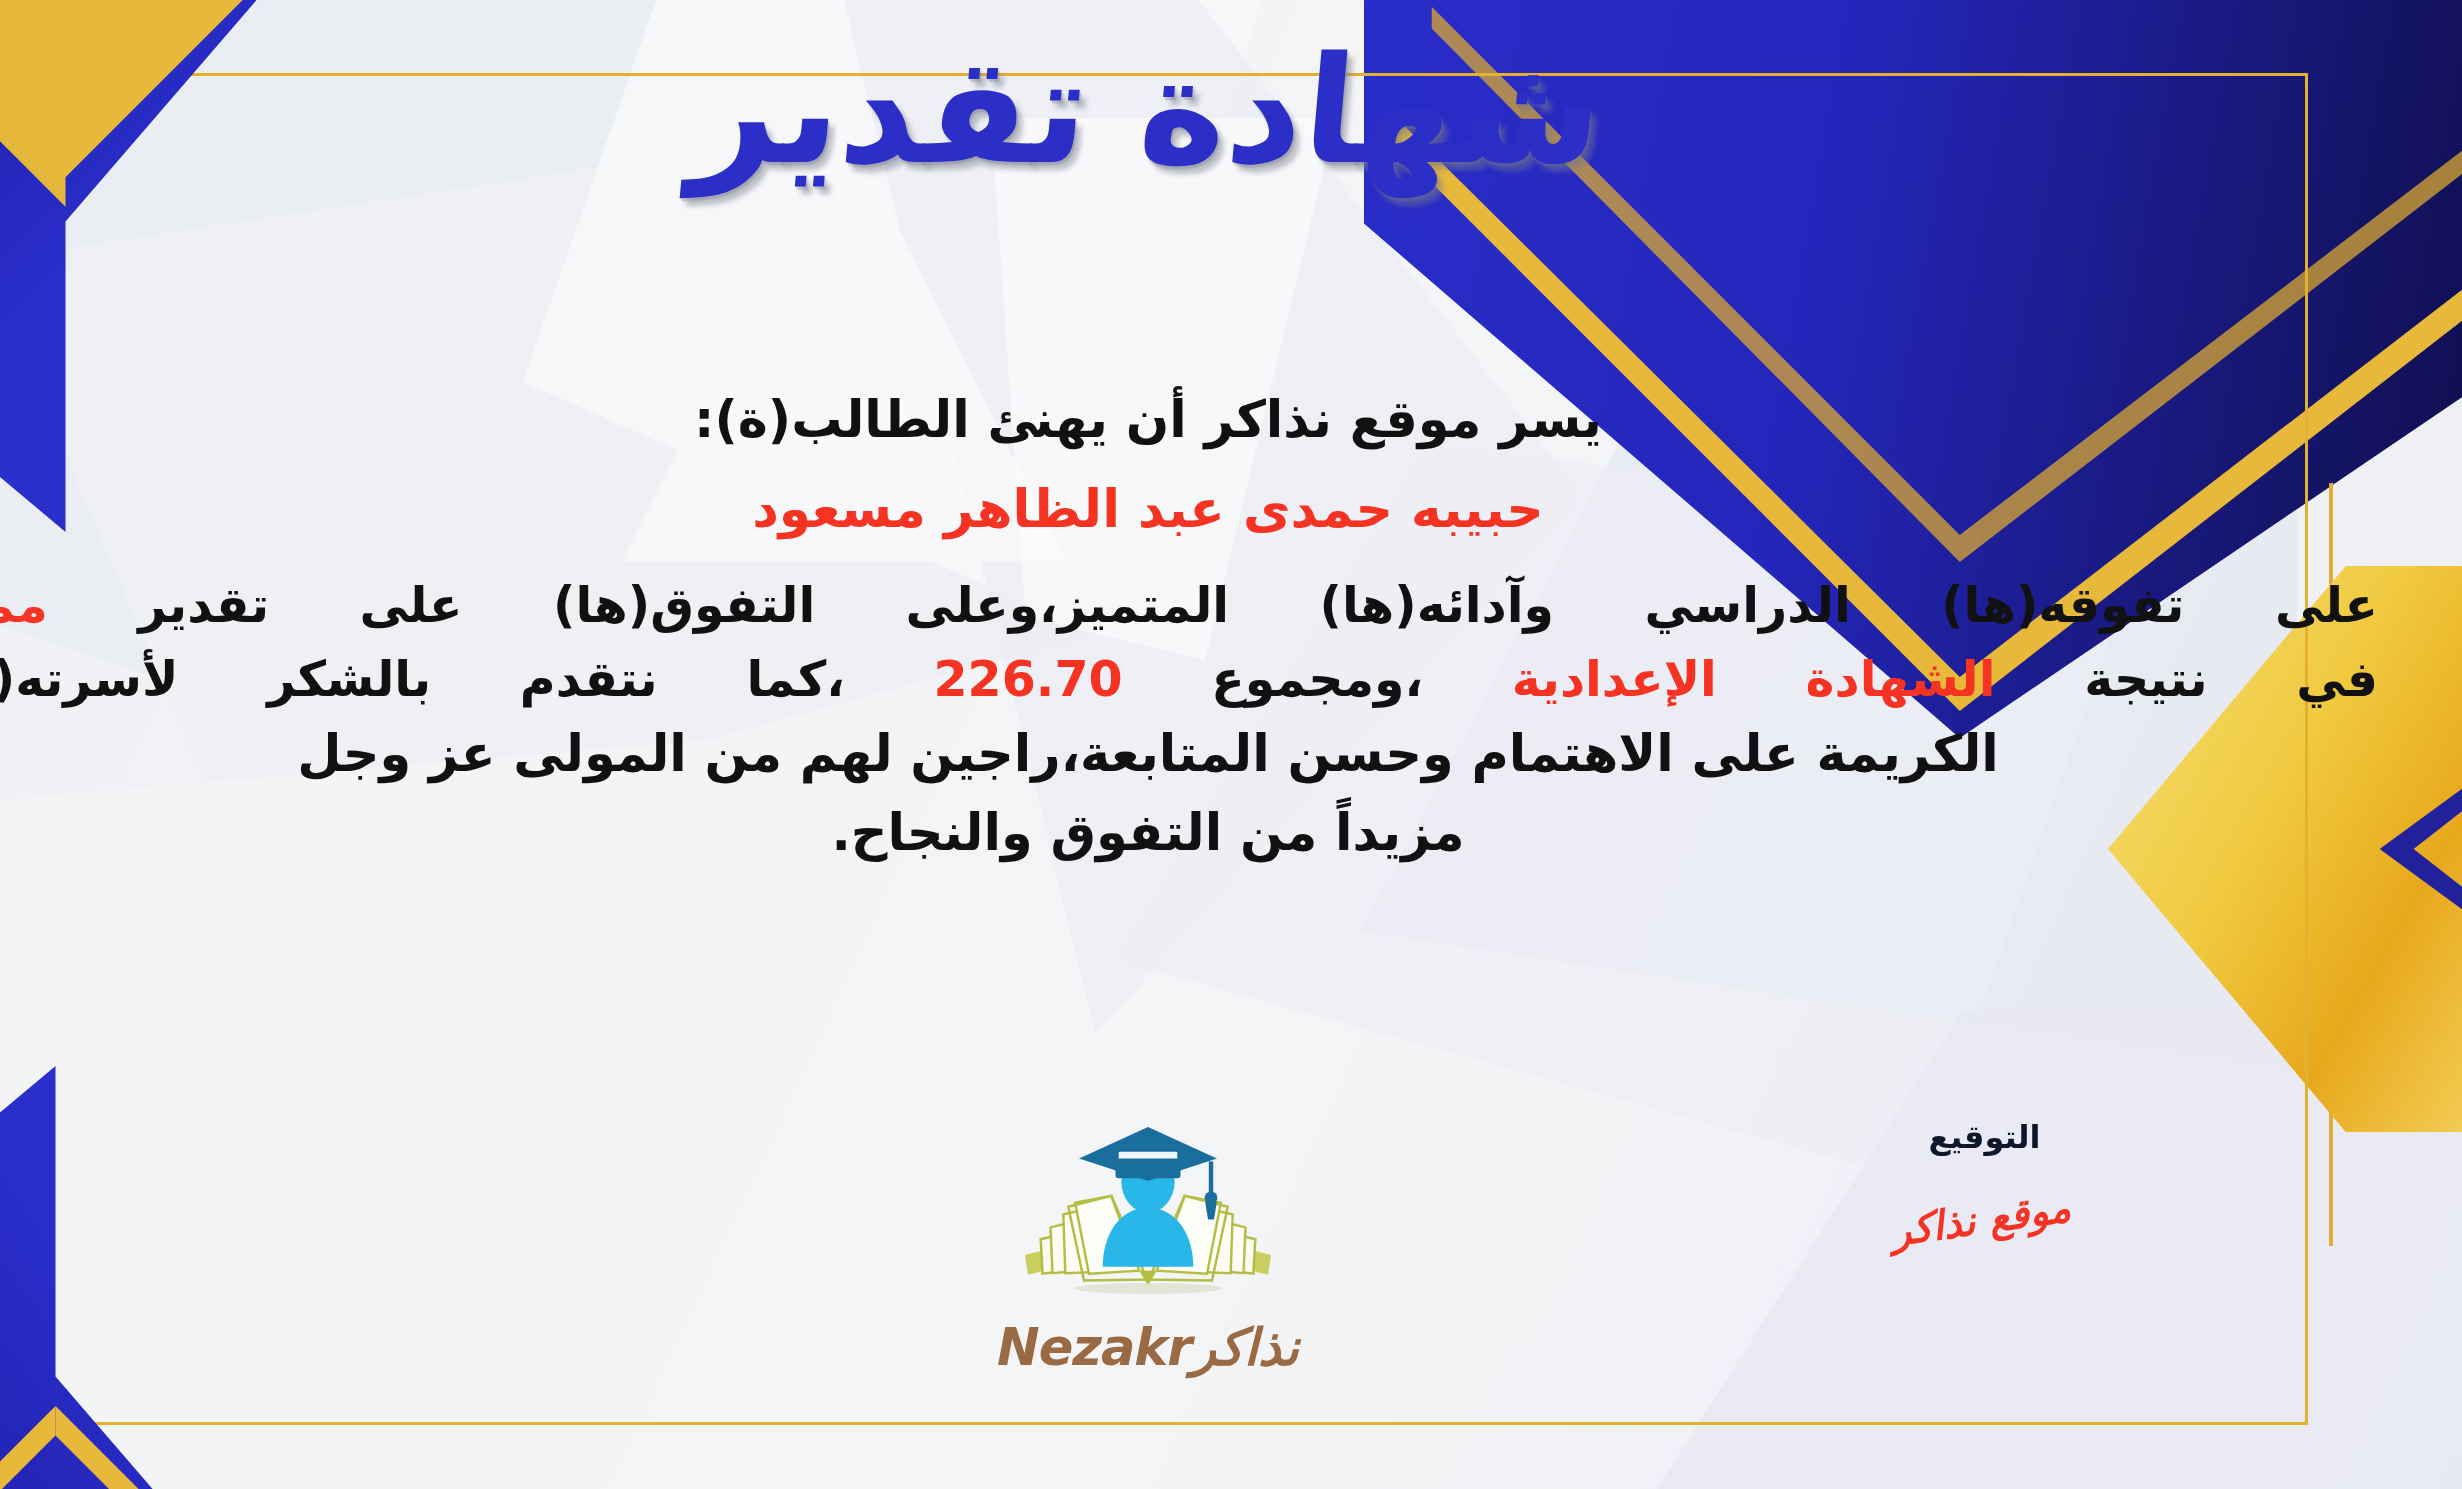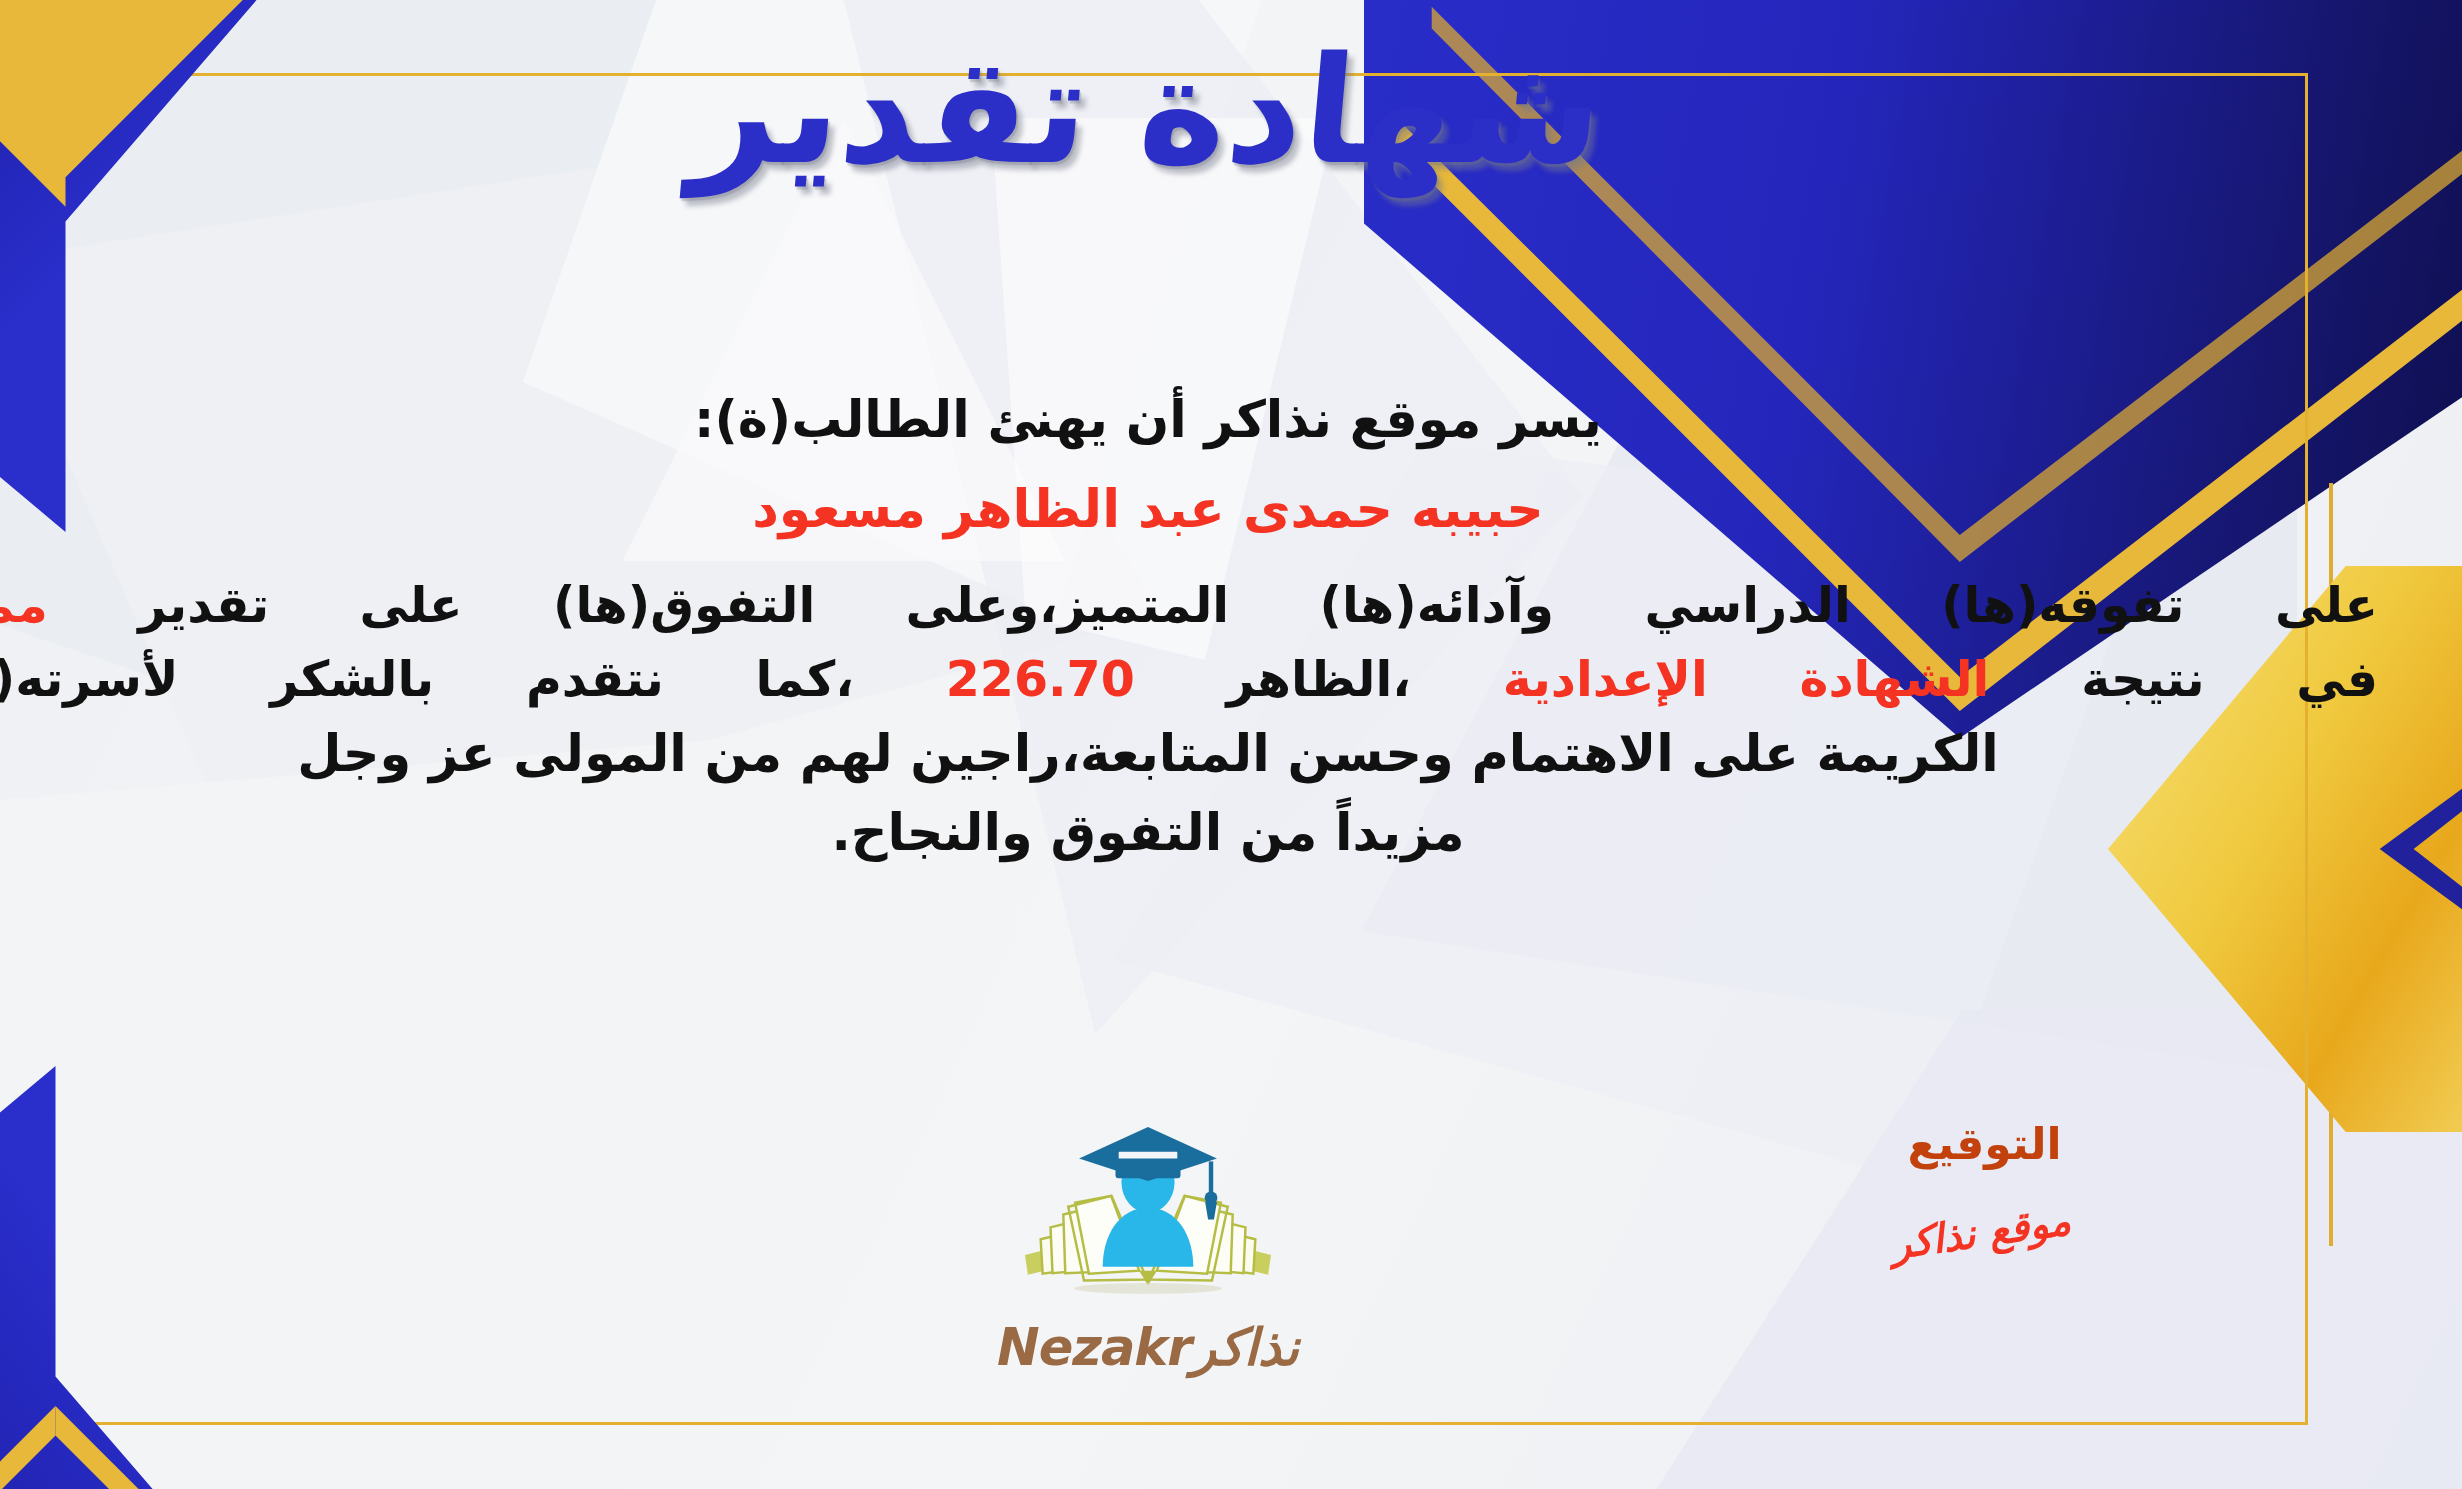--- a/index.html
+++ b/index.html
@@ -208,23 +208,23 @@
   
   .sig-wrap {
     position: absolute;
     right: 325px;
     top: 1118px;
     width: 305px;
     text-align: center;
     direction: rtl;
   }
   .sig-label {
-    font-size: 44px;
+    font-size: 32px;
     font-weight: 700;
-    color: #c2410c;
+    color: #0f172a;
     margin-bottom: 39px;
   }
   .sig-script {
     font-family: "DejaVu Serif", serif;
     font-size: 40px;
     color: #f43322;
     transform: rotate(-8deg) skewX(-14deg);
     display: inline-block;
     font-weight: 600;
   }
@@ -299,21 +299,21 @@
       <div class="line center student-name">حبيبه حمدى عبد الظاهر مسعود</div>
 
       <div class="line justified">
         <span>على تفوقه(ها) الدراسي وآدائه(ها) المتميز،وعلى التفوق(ها) على تقدير</span>
         <span class="red">ممتاز</span>
       </div>
 
       <div class="line justified">
         <span>في نتيجة</span>
         <span class="red">الشهادة الإعدادية</span>
-        <span>،الظاهر</span>
+        <span>،ومجموع</span>
         <span class="red">226.70</span>
         <span>،كما نتقدم بالشكر لأسرته(ها)</span>
       </div>
 
       <div class="line para-c">الكريمة على الاهتمام وحسن المتابعة،راجين لهم من المولى عز وجل</div>
 
       <div class="line para-c">مزيداً من التفوق والنجاح.</div>
     </div>
 
     <div class="sig-wrap">

